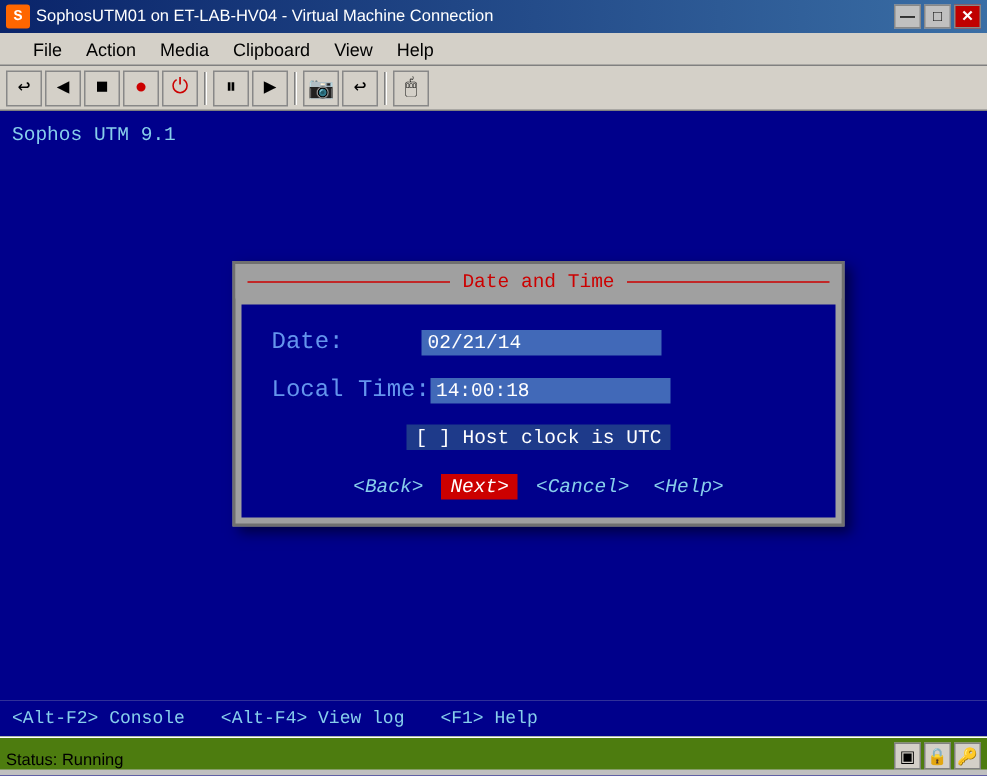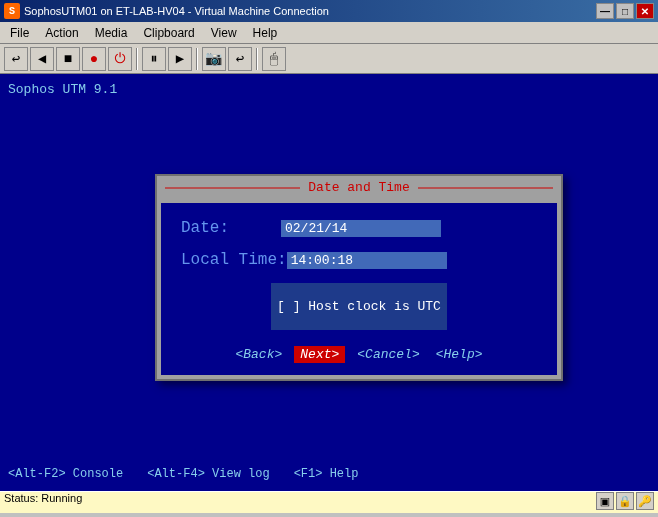--- a/index.html
+++ b/index.html
@@ -62,21 +62,21 @@
     .title-btn-min { background: #c0c0c0; color: black; }
     .title-btn-max { background: #c0c0c0; color: black; }
     .title-btn-close { background: #c00000; color: white; }
 
     
     #menu-bar {
       display: flex;
       align-items: center;
       background: #d4d0c8;
       height: 22px;
-      padding: 0 2px;
+      padding: 0 14px;
       border-bottom: 1px solid #808080;
       font-family: 'Segoe UI', Arial, sans-serif;
       font-size: 12px;
     }
     .menu-item {
       padding: 2px 8px;
       cursor: pointer;
     }
 
     
@@ -197,21 +197,21 @@
 
     .checkbox-row {
       display: flex;
       align-items: center;
       margin-bottom: 16px;
       justify-content: center;
     }
     .checkbox-field {
       background: #1e3a8a;
       color: #ffffff;
-      padding: 16px 6px;
+      padding: 1px 6px;
       font-size: 13px;
       font-family: 'Courier New', Courier, monospace;
     }
 
     .buttons-row {
       display: flex;
       align-items: center;
       justify-content: center;
       gap: 8px;
     }
@@ -229,34 +229,34 @@
       background: #cc0000;
       color: white;
       padding: 1px 6px;
     }
 
     
     #bottom-bar {
       background: #00008b;
       height: 24px;
       display: flex;
-      align-items: flex-start;
+      align-items: center;
       padding: 0 8px;
       color: #87ceeb;
       font-family: 'Courier New', Courier, monospace;
       font-size: 12px;
       gap: 24px;
     }
 
     
     #status-bar {
       display: flex;
-      align-items: flex-start;
+      align-items: flex-end;
       justify-content: space-between;
-      background: #fef9c3;
+      background: #4d7c0f;
       height: 22px;
       padding: 0 4px;
       border-top: 1px solid #ffffff;
       font-family: 'Segoe UI', Arial, sans-serif;
       font-size: 11px;
     }
     #status-text {
       color: black;
     }
     #status-icons {

